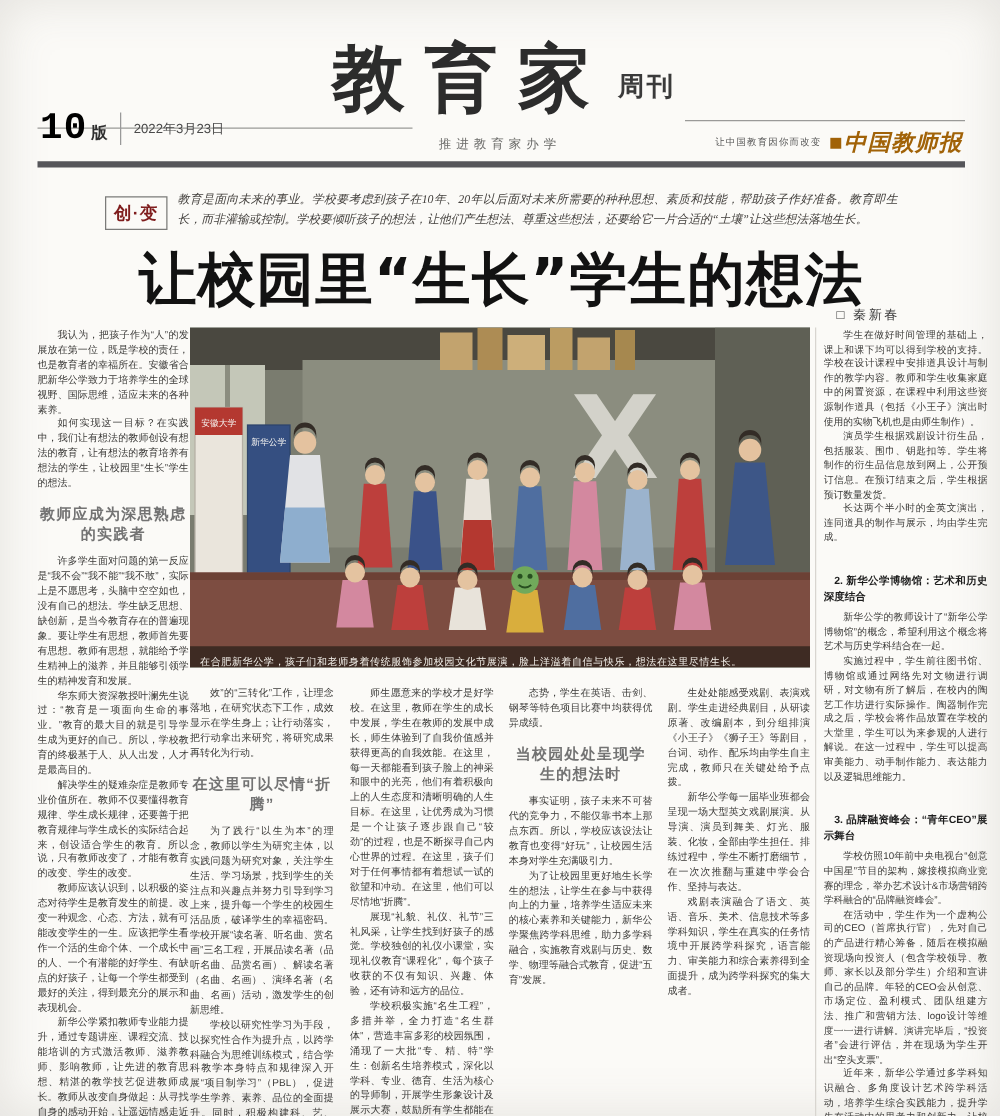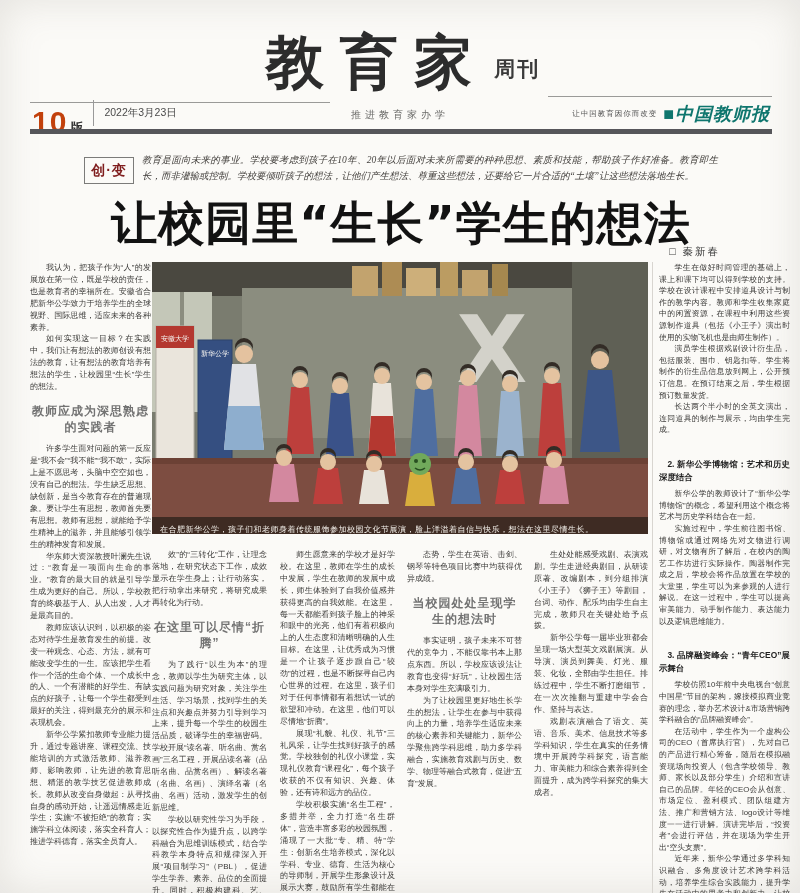--- a/index.html
+++ b/index.html
@@ -5,35 +5,35 @@
   html,body{margin:0;padding:0;background:#e8e6e2;}
   .page{position:relative;width:800px;height:893px;margin:0 auto;background:#fbfaf7;
         font-family:"Liberation Sans","DejaVu Sans",sans-serif;color:#3a3a3a;overflow:hidden;
         box-shadow:inset 0 0 40px rgba(120,115,105,.18);}
   
   .masthead{position:absolute;left:0;top:0;width:100%;height:140px;}
   .mh-line{position:absolute;height:1px;background:#9a9a98;}
   .mh-line.left{left:30px;top:102px;width:300px;}
   .mh-line.right{left:548px;top:96px;width:224px;}
   .page-no{position:absolute;left:32px;top:86px;display:flex;align-items:baseline;}
-  .page-no .num{font-size:30px;font-weight:bold;color:#c2410c;letter-spacing:1px;font-family:Liberation Sans, sans-serif;margin-top:19px;}
+  .page-no .num{font-size:30px;font-weight:bold;color:#000000;letter-spacing:1px;font-family:Liberation Mono, monospace;}
   .page-no .ban{font-size:13px;font-weight:bold;margin-left:3px;color:#2e2e2e;}
   .page-no .sep{width:1px;height:26px;background:#999;margin:0 10px;align-self:center;}
   .page-no .date{font-size:10.5px;color:#4a4a4a;align-self:center;}
   .mh-title{position:absolute;left:0;top:34px;width:100%;text-align:center;}
   .mh-title .big{font-family:"Liberation Serif","DejaVu Serif",serif;font-size:58px;font-weight:bold;
                  letter-spacing:.28em;color:#2c2c2c;line-height:1;}
   .mh-title .wk{font-family:"Liberation Serif",serif;font-size:21px;font-weight:bold;color:#3a3a3a;
                 letter-spacing:2px;position:relative;top:-6px;left:6px;}
   .mh-script{position:absolute;left:0;top:108px;width:100%;text-align:center;
              font-family:"Liberation Serif",serif;font-size:10px;color:#6b6b69;letter-spacing:4px;}
   .mh-right{position:absolute;right:30px;top:102px;display:flex;align-items:center;gap:6px;}
   .mh-right .slog{font-size:7.5px;color:#555;letter-spacing:1px;}
   .mh-right .paper{font-family:"Liberation Serif",serif;font-style:italic;font-weight:bold;
-                   font-size:18px;color:#0f766e;letter-spacing:1px;}
+                   font-size:18px;color:#a16207;letter-spacing:1px;}
   .thickbar{position:absolute;left:30px;top:129px;width:742px;height:5px;background:#56565a;}
   
   .tagbox{position:absolute;left:84px;top:157px;width:48px;height:25px;border:1.5px solid #7b7b79;
           display:flex;align-items:center;justify-content:center;font-size:14px;font-weight:bold;
           color:#7f1d1d;letter-spacing:1px;}
   .intro{position:absolute;left:142px;top:152px;width:576px;font-family:"Liberation Serif",serif;
          font-style:italic;font-size:9.5px;line-height:1.7;color:#44413e;text-align:justify;}
   .headline{position:absolute;left:30px;top:193px;width:742px;text-align:center;
             font-size:46px;font-weight:900;letter-spacing:1px;color:#121212;
             font-family:"DejaVu Sans","Liberation Sans",sans-serif;}
@@ -218,20 +218,21 @@
     </svg>
     <div class="caption">在合肥新华公学，孩子们和老师身着传统服饰参加校园文化节展演，脸上洋溢着自信与快乐，想法在这里尽情生长。</div>
   </div>
 
   <div class="tcol col1">
       <p>我认为，把孩子作为“人”的发展放在第一位，既是学校的责任，也是教育者的幸福所在。安徽省合肥新华公学致力于培养学生的全球视野、国际思维，适应未来的各种素养。</p>
       <p>如何实现这一目标？在实践中，我们让有想法的教师创设有想法的教育，让有想法的教育培养有想法的学生，让校园里“生长”学生的想法。</p>
       <h2>教师应成为深思熟虑的实践者</h2>
       <p>许多学生面对问题的第一反应是“我不会”“我不能”“我不敢”，实际上是不愿思考，头脑中空空如也，没有自己的想法。学生缺乏思想、缺创新，是当今教育存在的普遍现象。要让学生有思想，教师首先要有思想。教师有思想，就能给予学生精神上的滋养，并且能够引领学生的精神发育和发展。</p>
       <p>华东师大资深教授叶澜先生说过：“教育是一项面向生命的事业。”教育的最大目的就是引导学生成为更好的自己。所以，学校教育的终极基于人、从人出发，人才是最高目的。</p>
+      <p>解决学生的疑难杂症是教师专业价值所在。教师不仅要懂得教育规律、学生成长规律，还要善于把教育规律与学生成长的实际结合起来，创设适合学生的教育。所以说，只有教师改变了，才能有教育的改变、学生的改变。</p>
       <p>教师应该认识到，以积极的姿态对待学生是教育发生的前提。改变一种观念、心态、方法，就有可能改变学生的一生。应该把学生看作一个活的生命个体、一个成长中的人、一个有潜能的好学生、有缺点的好孩子，让每一个学生都受到最好的关注，得到最充分的展示和表现机会。</p>
       <p>新华公学紧扣教师专业能力提升，通过专题讲座、课程交流、技能培训的方式激活教师、滋养教师、影响教师，让先进的教育思想、精湛的教学技艺促进教师成长。教师从改变自身做起：从寻找自身的感动开始，让遥远情感走近学生；实施“不被拒绝”的教育；实施学科立体阅读，落实全科育人；推进学科德育，落实全员育人。</p>
     </div>
   <div class="tcol col2">
       <p>效”的“三转化”工作，让理念落地，在研究状态下工作，成效显示在学生身上；让行动落实，把行动拿出来研究，将研究成果再转化为行动。</p>
       <h2>在这里可以尽情“折腾”</h2>
       <p>为了践行“以生为本”的理念，教师以学生为研究主体，以实践问题为研究对象，关注学生生活、学习场景，找到学生的关注点和兴趣点并努力引导到学习上来，提升每一个学生的校园生活品质，破译学生的幸福密码。学校开展“读名著、听名曲、赏名画”三名工程，开展品读名著（品听名曲、品赏名画）、解读名著（名曲、名画）、演绎名著（名曲、名画）活动，激发学生的创新思维。</p>
       <p>学校以研究性学习为手段，以探究性合作为提升点，以跨学科融合为思维训练模式，结合学科教学本身特点和规律深入开展“项目制学习”（PBL），促进学生学养、素养、品位的全面提升。同时，积极构建科、艺、体、卫、人文融合校本课程，培养兴趣，发掘特长，形成专长，提升学习能力和综合素养，推动教育高质量发展。目前，学校已形成科类更多、层次更高、特色更明的ECP课程体系。学校鼓励教师修“文雅、优雅、高雅”三雅气质，争做学生喜欢和敬佩的教师，倡导学生</p>
     </div>
   <div class="tcol col3">

